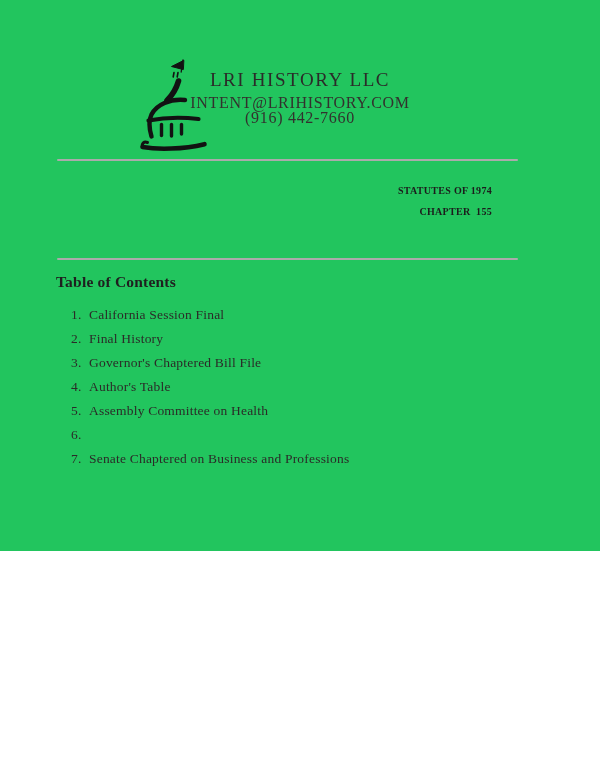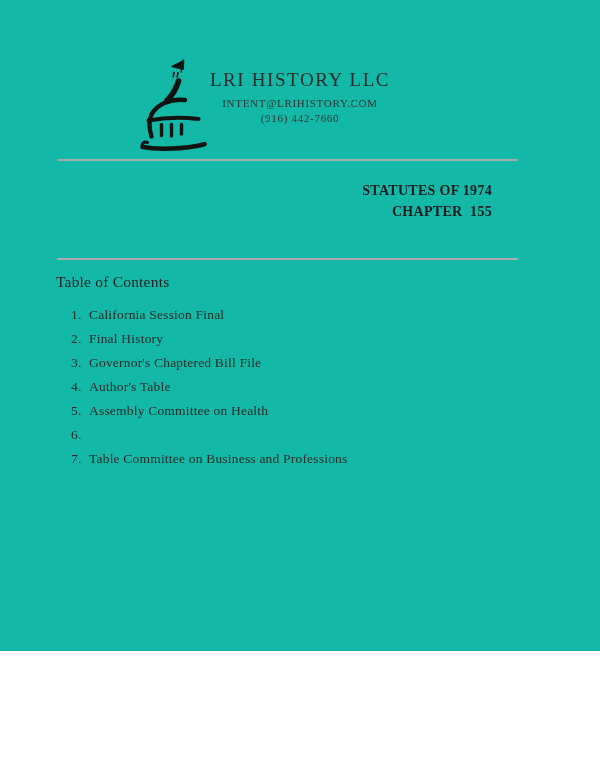--- a/index.html
+++ b/index.html
@@ -3,22 +3,22 @@
 <meta charset="utf-8">
 <style>
   html, body {
     margin: 0;
     padding: 0;
     background: #ffffff;
   }
   .page {
     position: relative;
     width: 600px;
-    height: 651px;
-    background: #14b8a6;
+    height: 551px;
+    background: #22c55e;
     font-family: "Liberation Serif", serif;
     color: #262626;
     overflow: hidden;
   }
 
   
   .logo {
     position: absolute;
     left: 138px;
     top: 57px;
@@ -33,21 +33,21 @@
     text-align: center;
   }
   .company {
     font-size: 19px;
     letter-spacing: 1.6px;
     color: #2b2b29;
     line-height: 22px;
   }
   .contact {
     margin-top: 5px;
-    font-size: 11px;
+    font-size: 16px;
     line-height: 14.5px;
     letter-spacing: 0.7px;
     color: #33312e;
   }
 
   
   .rule {
     position: absolute;
     left: 57px;
     width: 461px;
@@ -58,33 +58,33 @@
   .rule-top { top: 159px; }
   .rule-bottom { top: 258px; }
 
   
   .statutes {
     position: absolute;
     right: 108px;
     top: 180px;
     text-align: right;
     font-weight: bold;
-    font-size: 14px;
+    font-size: 10px;
     line-height: 21px;
     letter-spacing: 0.3px;
     color: #1c1c1c;
   }
   .statutes div { white-space: pre; }
 
   
   .toc-title {
     position: absolute;
     left: 56px;
     top: 273px;
-    font-weight: normal;
+    font-weight: bold;
     font-size: 15.5px;
     letter-spacing: 0.2px;
     color: #1f1f1f;
   }
   .toc-list {
     position: absolute;
     left: 71px;
     top: 303px;
     margin: 0;
     padding: 0;
@@ -175,17 +175,17 @@
       <span class="toc-num">5.</span>
       <span class="toc-label">Assembly Committee on Health</span>
     </li>
 
     <li class="toc-item">
       <span class="toc-num">6.</span>
     </li>
 
     <li class="toc-item">
       <span class="toc-num">7.</span>
-      <span class="toc-label">Table Committee on Business and Professions</span>
+      <span class="toc-label">Senate Chaptered on Business and Professions</span>
     </li>
   </ol>
 
 </div>
 
 </body></html>

